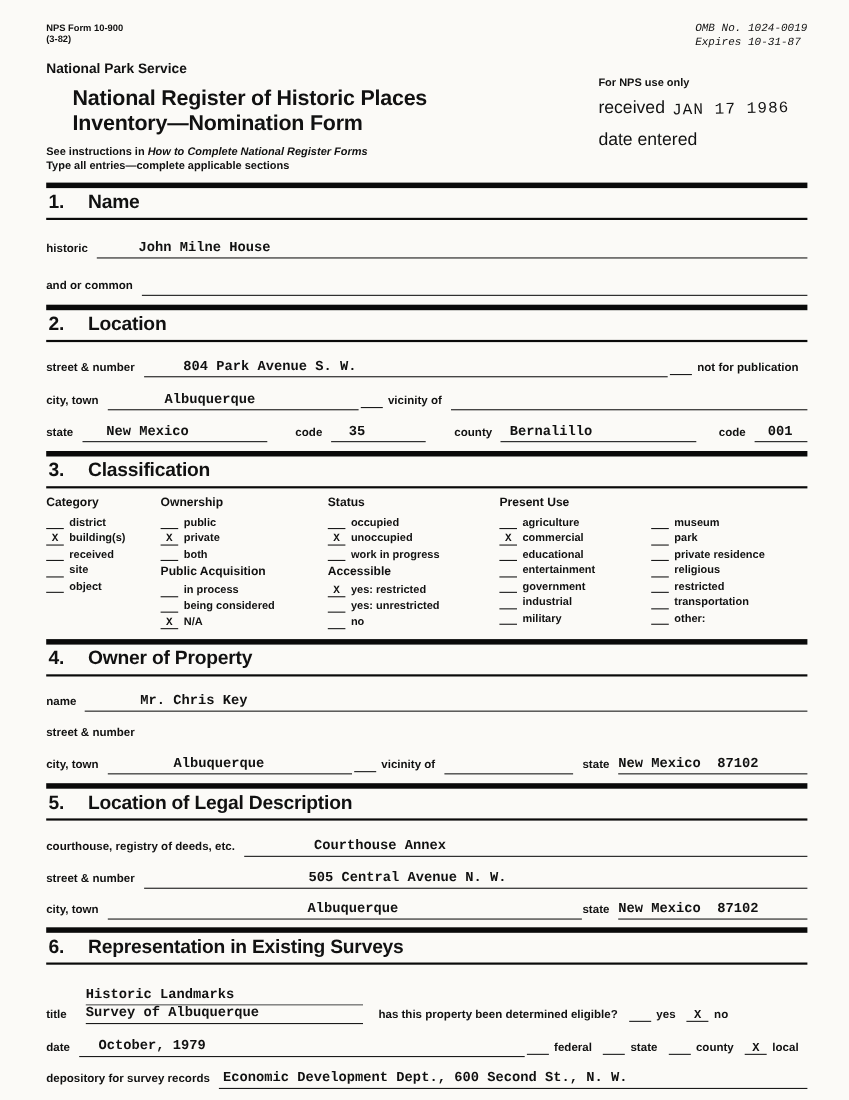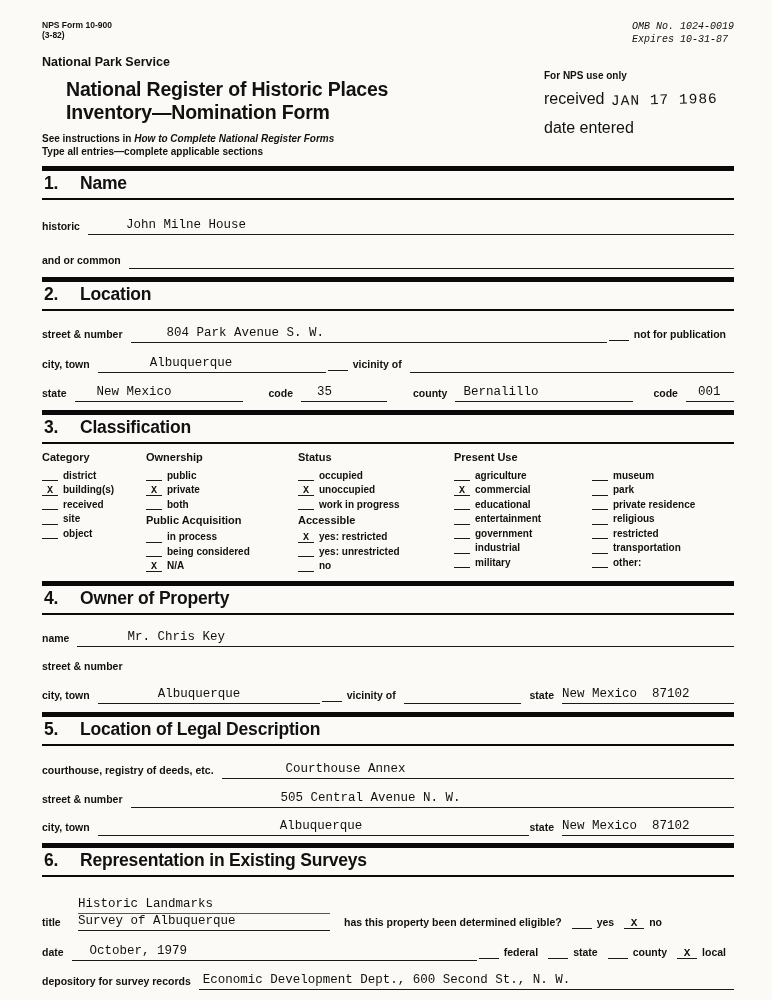--- a/index.html
+++ b/index.html
@@ -22,21 +22,21 @@
   .nps-use { font-size:10px; font-weight:bold; }
   .received-row { margin-top:9px; display:flex; align-items:flex-end; gap:7px; }
   .small-label { font-size:16px; font-weight:normal; }
   .stamp { font-family:"Liberation Mono", monospace; font-size:14.5px; letter-spacing:1px; transform:rotate(-1.2deg); display:inline-block; }
   .date-entered { margin-top:11px; }
   .bar { height:5px; background:#0a0a0a; }
   .sec { font-weight:bold; font-size:17.5px; padding:2px 0 4px 2px; border-bottom:2.5px solid #0a0a0a; display:flex; letter-spacing:-0.2px; }
   .sec-num { width:36px; }
   .frow { display:flex; align-items:flex-end; }
   .flabel { font-size:10.5px; font-weight:bold; padding-right:8px; white-space:nowrap; line-height:13px; padding-bottom:2px; }
-  .fline { border-bottom:1.5px solid #1a1a1a; min-height:17px; display:flex; align-items:flex-end; }
+  .fline { border-bottom:1.5px solid #1a1a1a; min-height:17px; display:flex; align-items:flex-end;font-weight:bold; }
   .grow { flex:1 1 auto; }
   .val { font-family:"Liberation Mono", monospace; font-size:12.5px; line-height:15px; white-space:pre; padding-bottom:1px; }
   .chk { width:20px; min-width:20px; border-bottom:1.5px solid #1a1a1a; text-align:center;
          font-family:"Liberation Mono", monospace; font-weight:bold; font-size:11px;
          height:13px; line-height:14px; margin:0 5px 2px 2px; }
   .cls { display:flex; margin-top:7px; }
   .cls-h { font-size:11px; font-weight:bold; min-height:15px; margin-bottom:3px; }
   .cl-item { display:flex; align-items:center; height:13.5px; margin-bottom:1px; }
   .cl-chk { width:16px; min-width:16px; border-bottom:1.3px solid #1a1a1a; text-align:center;
             font-family:"Liberation Mono", monospace; font-weight:bold; font-size:10px;

